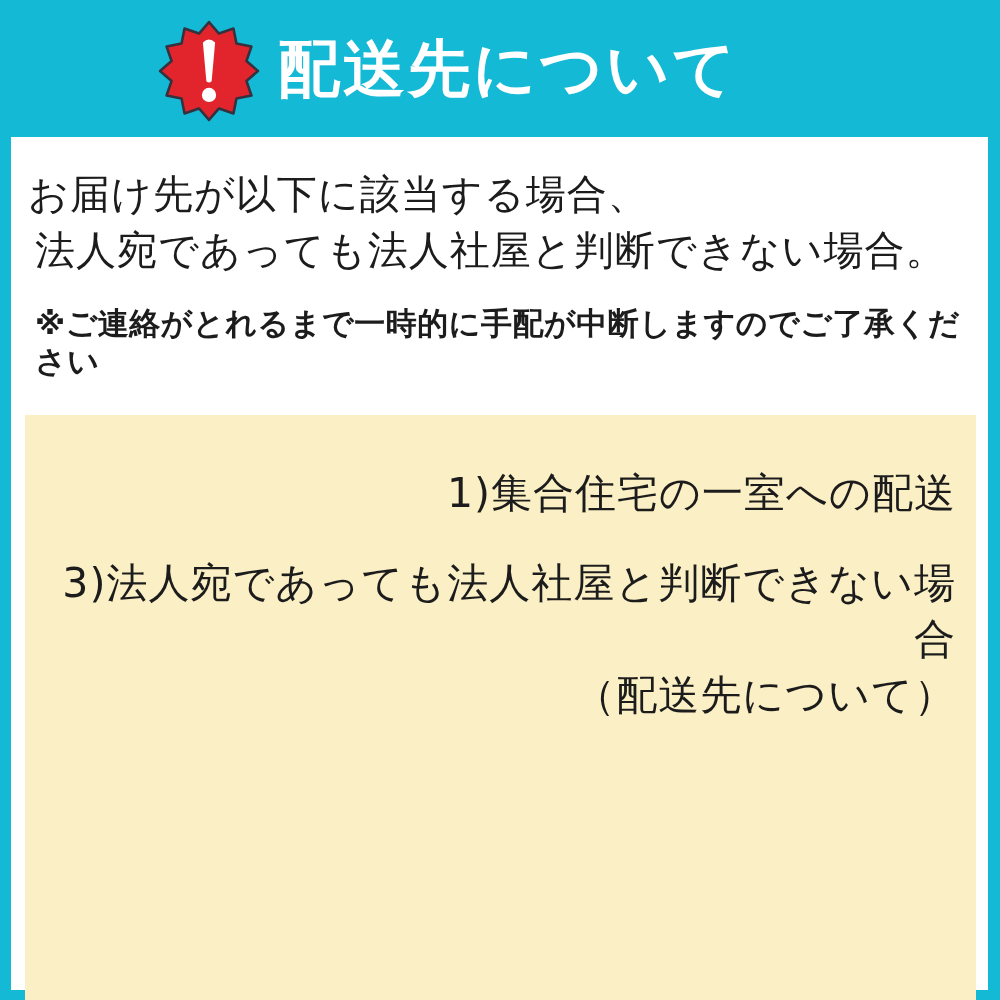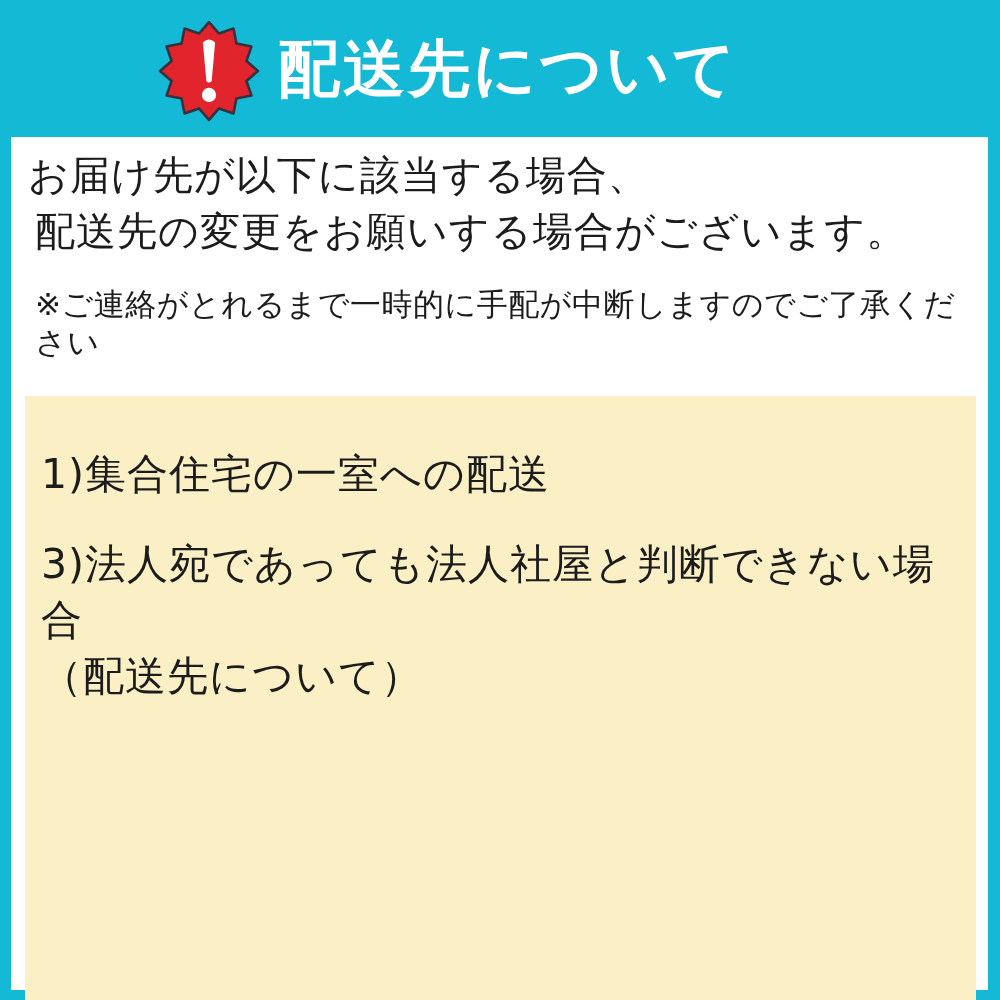--- a/index.html
+++ b/index.html
@@ -53,36 +53,36 @@
     background: var(--white);
     padding: 0;
   }
   .intro-line {
     margin: 0 0 0 24px;
     font-size: 40px;
     line-height: 56px;
     font-weight: 500;
     letter-spacing: 1px;
   }
-  .intro-line.first { padding-top: 10px; margin-left: 17px; }
+  .intro-line.first { padding-top: 29px; margin-left: 17px; }
   .note {
     margin: 26px 0 0 24px;
     font-size: 31px;
     line-height: 38px;
-    font-weight: 400;
+    font-weight: 700;
     letter-spacing: 0.5px;
   }
   .conditions {
     list-style: none;
     margin: 35px 12px 0 14px;
     height: 613px;
     background: var(--cream);
     padding: 50px 20px 0 16px;
   }
-  .conditions li { margin: 0 0 34px 0; }
+  .conditions li { margin: 0 0 34px 0; text-align: right; }
   .item-main, .item-sub {
     font-size: 41px;
     line-height: 56px;
     font-weight: 500;
     letter-spacing: 1px;
   }
 </style>
 </head>
 <body>
 
@@ -92,21 +92,21 @@
     <svg class="badge" viewBox="0 0 100 100" aria-hidden="true">
       <polygon points="50,2 59.8,13.3 74,8.4 76.9,23.1 91.6,26 86.7,40.2 98,50 86.7,59.8 91.6,74 76.9,76.9 74,91.6 59.8,86.7 50,98 40.2,86.7 26,91.6 23.1,76.9 8.4,74 13.3,59.8 2,50 13.3,40.2 8.4,26 23.1,23.1 26,8.4 40.2,13.3" fill="#e2242c" stroke="#33323e" stroke-width="2.5" stroke-linejoin="round"></polygon>
       <path d="M44 22 Q50 16 56 22 L52.6 60 Q50 62.5 47.4 60 Z" fill="#ffffff"></path>
       <circle cx="50" cy="73.5" r="7" fill="#ffffff"></circle>
     </svg>
     <h1>配送先について</h1>
   </header>
 
   <main class="content">
     <p class="intro-line first">お届け先が以下に該当する場合、</p>
-    <p class="intro-line">配送先の変更をお願いする場合がございます。</p>
+    <p class="intro-line">法人宛であっても法人社屋と判断できない場合。</p>
     <p class="note">※ご連絡がとれるまで一時的に手配が中断しますのでご了承ください</p>
 
     <ul class="conditions">
         <li>
           <div class="item-main">1)集合住宅の一室への配送</div>
         </li>
         <li>
           <div class="item-main">3)法人宛であっても法人社屋と判断できない場合</div>
           <div class="item-sub">（配送先について）</div>
         </li>

